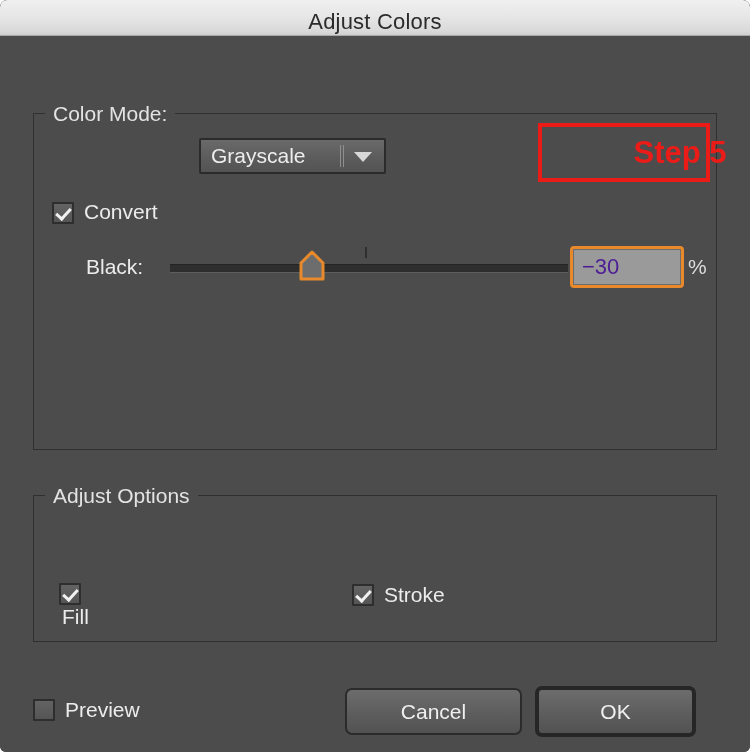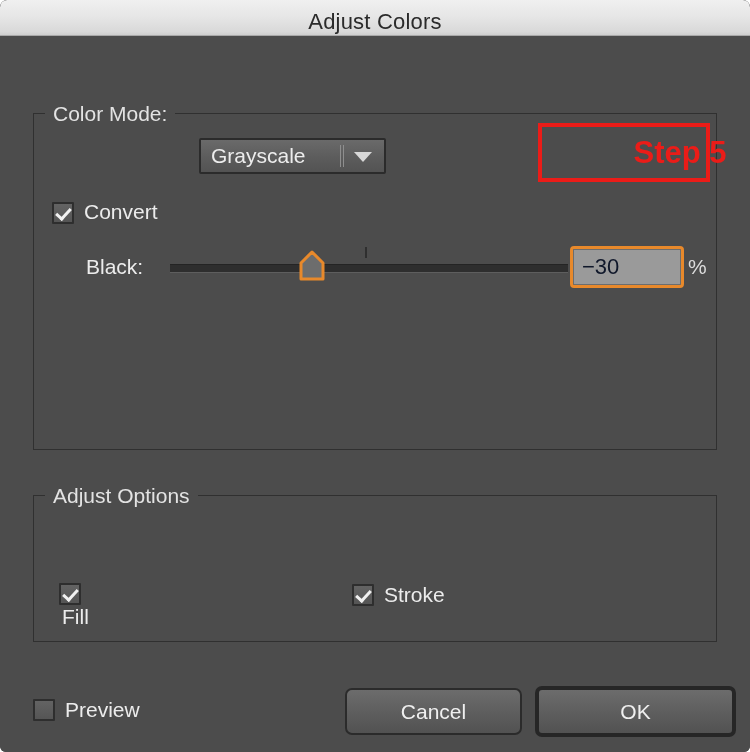--- a/index.html
+++ b/index.html
@@ -236,21 +236,21 @@
     box-sizing: border-box;
     border-radius: 1px;
   }
   #black-value {
     position: absolute;
     left: 8px;
     top: 0;
     height: 34px;
     line-height: 34px;
     font-size: 22px;
-    color: #0f172a;
+    color: #4c1d95;
   }
   #percent-sign {
     position: absolute;
     left: 688px;
     top: 210px;
     font-size: 21px;
     color: #dcdcdc;
   }
 
   
@@ -295,21 +295,21 @@
   }
   #btn-cancel {
     left: 345px;
     top: 643px;
     width: 177px;
     height: 47px;
   }
   #btn-ok {
     left: 535px;
     top: 641px;
-    width: 201px;
+    width: 161px;
     height: 51px;
     border: 4px solid #262626;
   }
 </style>
 </head>
 <body>
 
 <div id="dialog">
 
   <div id="titlebar">

